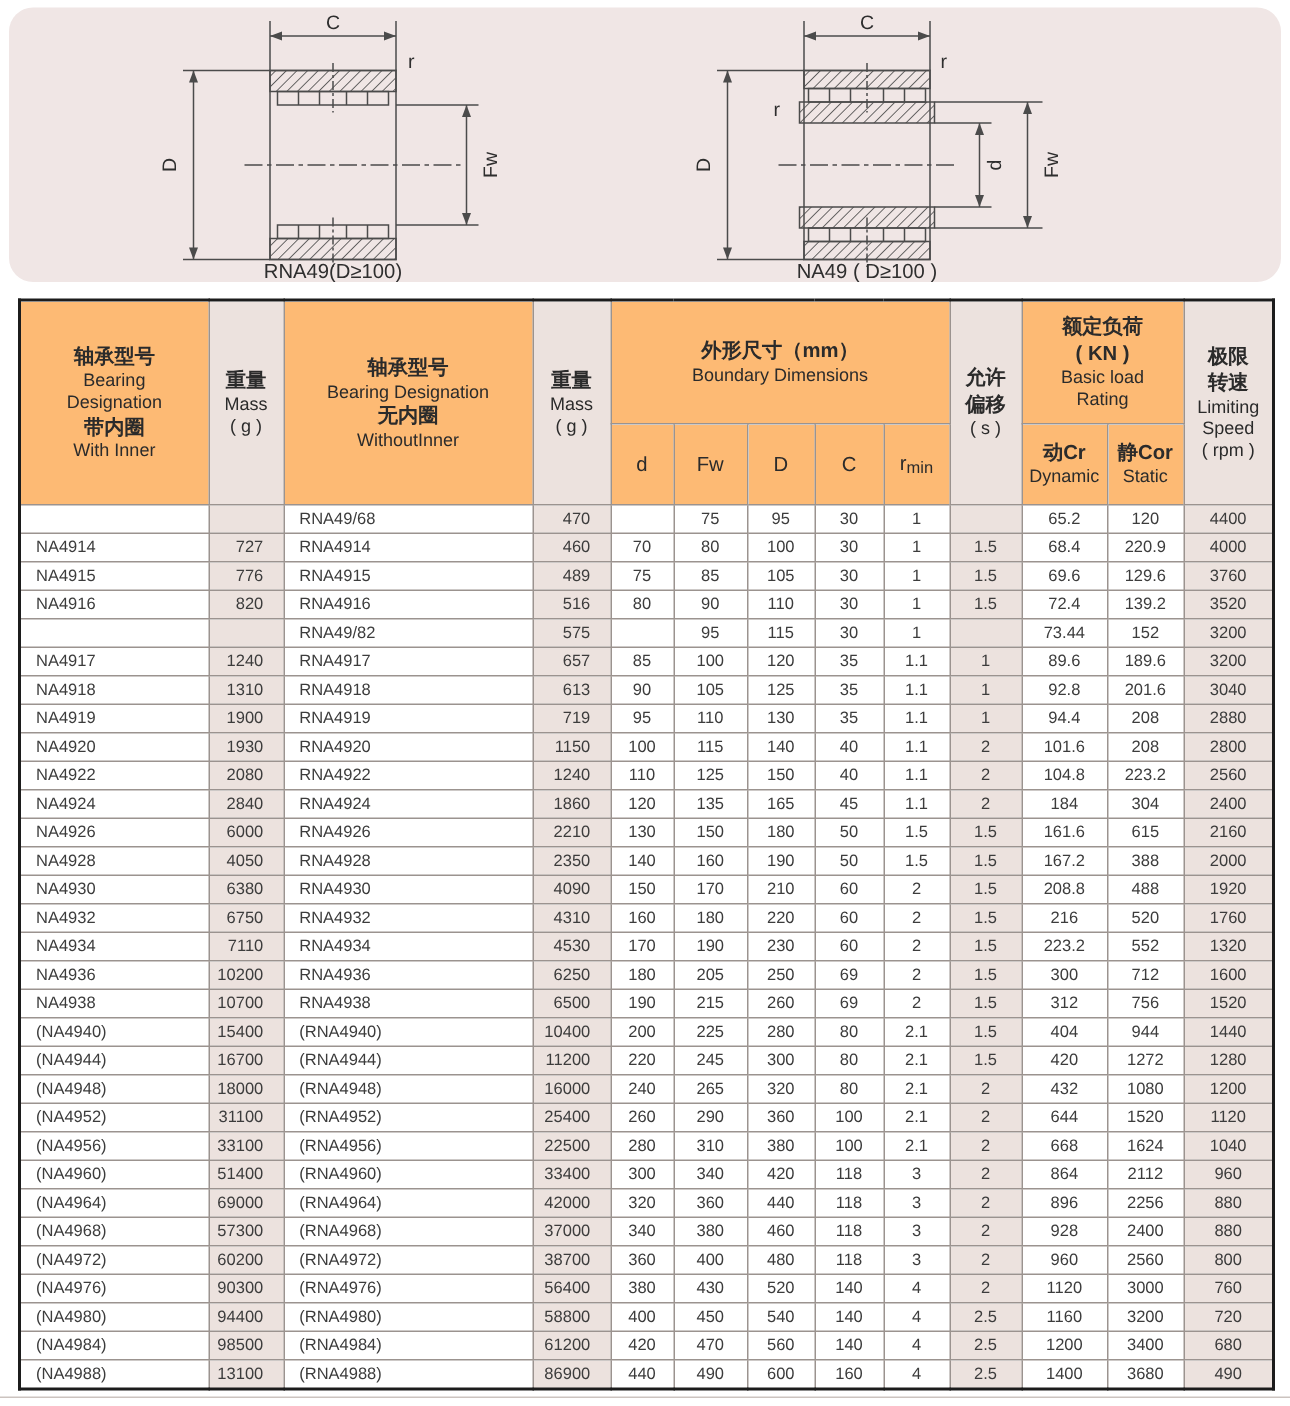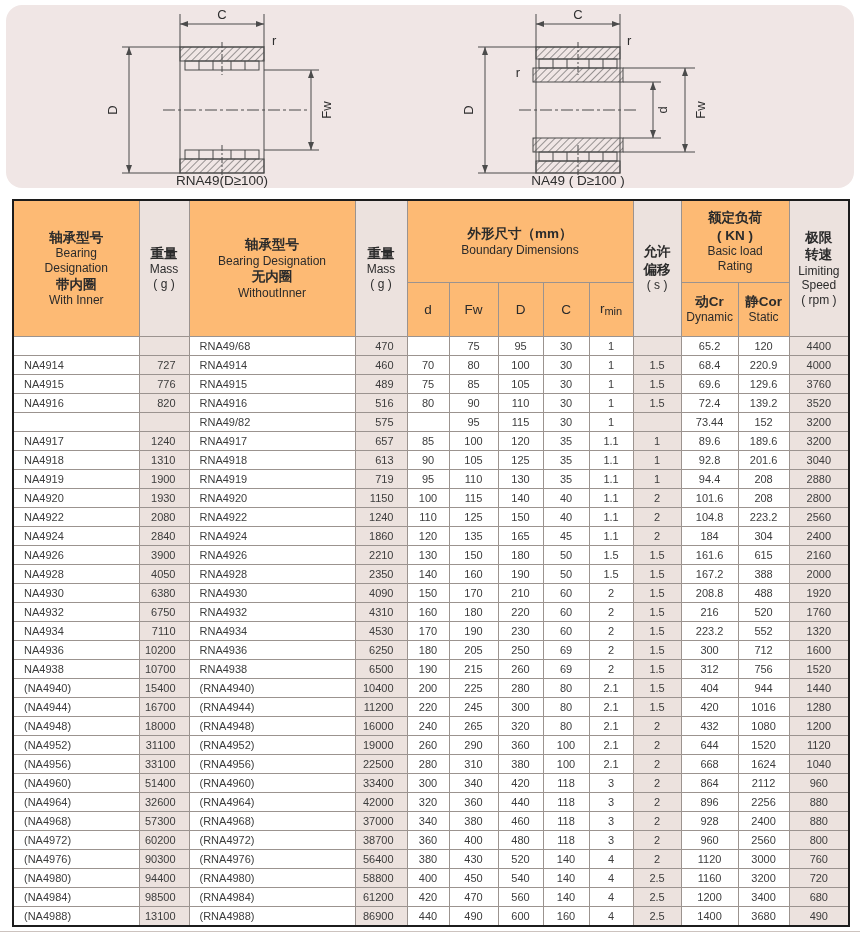--- a/index.html
+++ b/index.html
@@ -402,21 +402,21 @@
         <td class="c-dim">165</td>
         <td class="c-dim">45</td>
         <td class="c-dim">1.1</td>
         <td class="c-s">2</td>
         <td class="c-load">184</td>
         <td class="c-load">304</td>
         <td class="c-rpm">2400</td>
       </tr>
       <tr>
         <td class="c-des">NA4926</td>
-        <td class="c-mass">3900</td>
+        <td class="c-mass">6000</td>
         <td class="c-des">RNA4926</td>
         <td class="c-mass">2210</td>
         <td class="c-dim">130</td>
         <td class="c-dim">150</td>
         <td class="c-dim">180</td>
         <td class="c-dim">50</td>
         <td class="c-dim">1.5</td>
         <td class="c-s">1.5</td>
         <td class="c-load">161.6</td>
         <td class="c-load">615</td>
@@ -532,21 +532,21 @@
         <td class="c-mass">16700</td>
         <td class="c-des">(RNA4944)</td>
         <td class="c-mass">11200</td>
         <td class="c-dim">220</td>
         <td class="c-dim">245</td>
         <td class="c-dim">300</td>
         <td class="c-dim">80</td>
         <td class="c-dim">2.1</td>
         <td class="c-s">1.5</td>
         <td class="c-load">420</td>
-        <td class="c-load">1016</td>
+        <td class="c-load">1272</td>
         <td class="c-rpm">1280</td>
       </tr>
       <tr>
         <td class="c-des">(NA4948)</td>
         <td class="c-mass">18000</td>
         <td class="c-des">(RNA4948)</td>
         <td class="c-mass">16000</td>
         <td class="c-dim">240</td>
         <td class="c-dim">265</td>
         <td class="c-dim">320</td>
@@ -554,21 +554,21 @@
         <td class="c-dim">2.1</td>
         <td class="c-s">2</td>
         <td class="c-load">432</td>
         <td class="c-load">1080</td>
         <td class="c-rpm">1200</td>
       </tr>
       <tr>
         <td class="c-des">(NA4952)</td>
         <td class="c-mass">31100</td>
         <td class="c-des">(RNA4952)</td>
-        <td class="c-mass">19000</td>
+        <td class="c-mass">25400</td>
         <td class="c-dim">260</td>
         <td class="c-dim">290</td>
         <td class="c-dim">360</td>
         <td class="c-dim">100</td>
         <td class="c-dim">2.1</td>
         <td class="c-s">2</td>
         <td class="c-load">644</td>
         <td class="c-load">1520</td>
         <td class="c-rpm">1120</td>
       </tr>
@@ -597,21 +597,21 @@
         <td class="c-dim">420</td>
         <td class="c-dim">118</td>
         <td class="c-dim">3</td>
         <td class="c-s">2</td>
         <td class="c-load">864</td>
         <td class="c-load">2112</td>
         <td class="c-rpm">960</td>
       </tr>
       <tr>
         <td class="c-des">(NA4964)</td>
-        <td class="c-mass">32600</td>
+        <td class="c-mass">69000</td>
         <td class="c-des">(RNA4964)</td>
         <td class="c-mass">42000</td>
         <td class="c-dim">320</td>
         <td class="c-dim">360</td>
         <td class="c-dim">440</td>
         <td class="c-dim">118</td>
         <td class="c-dim">3</td>
         <td class="c-s">2</td>
         <td class="c-load">896</td>
         <td class="c-load">2256</td>

